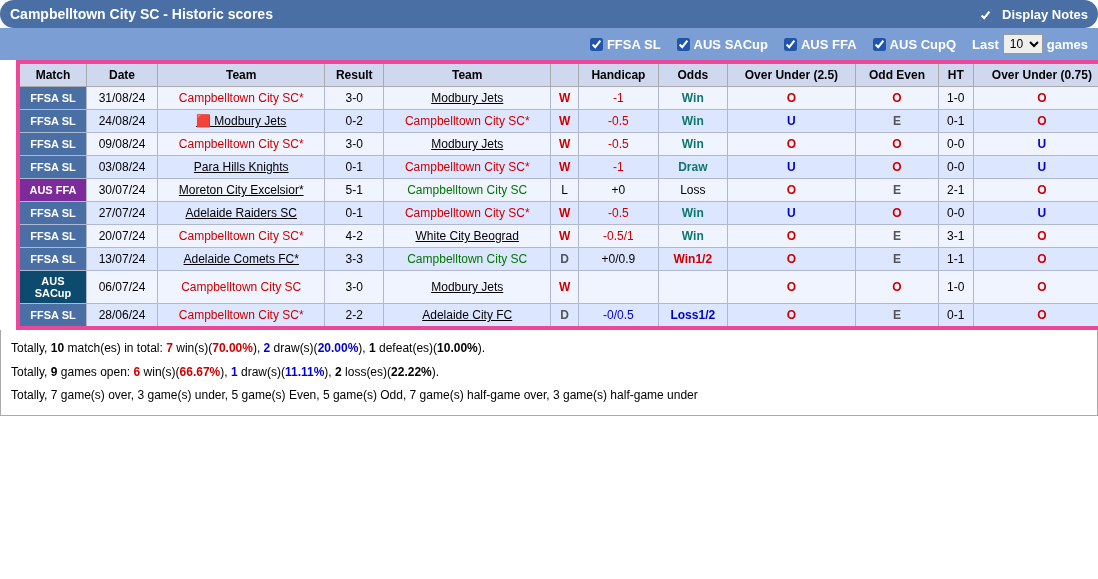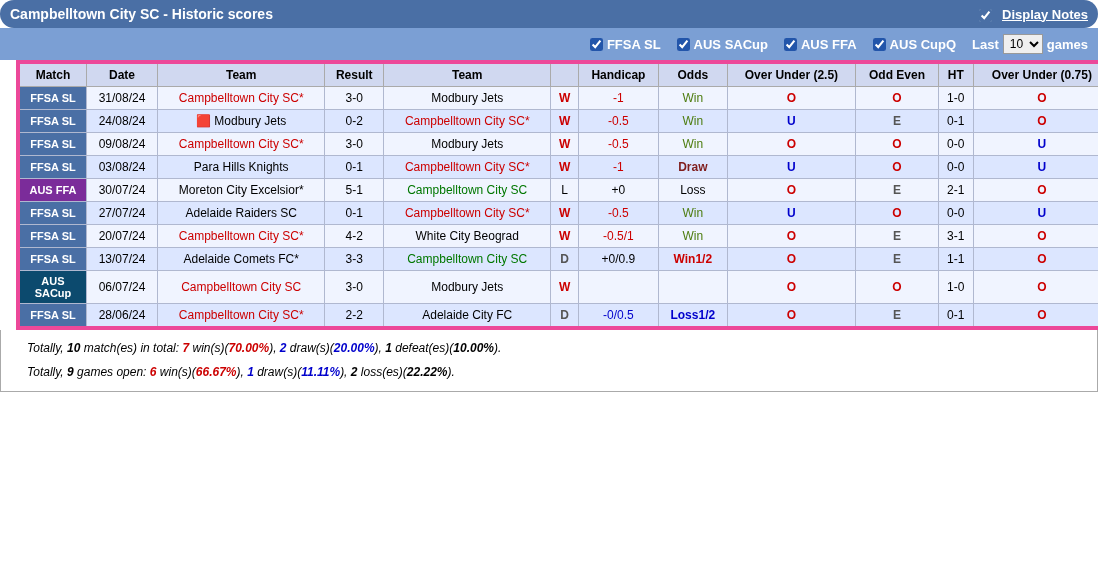--- a/index.html
+++ b/index.html
@@ -20,21 +20,20 @@
       display: flex;
       align-items: center;
       gap: 6px;
     }
     .checkbox-label {
       display: flex;
       align-items: flex-end;
       gap: 10px;
       color: #fff;
       font-size: 13px;
-      text-decoration: underline;
     }
     .checkbox-label input { accent-color: #4a6fa5; }
     
     .filter-bar {
       background: #7b9fd4;
       padding: 6px 10px;
       display: flex;
       align-items: center;
       justify-content: flex-end;
       gap: 16px;
@@ -101,45 +100,45 @@
       color: #fff;
       padding: 4px 3px;
       white-space: nowrap;
     }
     .comp-ffsa { background: #4a6fa5; }
     .comp-ausffa { background: #7b2c9a; }
     .comp-aussacup { background: #0c4a6e; }
     
     .team-red { color: #cc0000; font-weight: normal; }
     .team-green { color: #007700; font-weight: normal; }
-    .team-black { color: #000; }
+    .team-black { color: #000; text-decoration: underline; }
     
     .result-w { color: #cc0000; font-weight: bold; }
     .result-d { color: #555; font-weight: bold; }
     .result-l { color: #000; font-weight: normal; }
     
-    .outcome-win { color: #4d7c0f; font-weight: normal; }
-    .outcome-draw { color: #7f1d1d; font-weight: bold; }
+    .outcome-win { color: #0f766e; font-weight: bold; }
+    .outcome-draw { color: #0f766e; font-weight: bold; }
     .outcome-loss { color: #000; font-weight: normal; }
     .outcome-win12 { color: #cc0000; font-weight: bold; }
     .outcome-loss12 { color: #0000cc; font-weight: bold; }
     
     .ou-o { color: #cc0000; font-weight: bold; }
     .ou-u { color: #0000cc; font-weight: bold; }
     .ou-e { color: #555; font-weight: bold; }
     
     .summary-section {
       padding: 6px 10px;
       font-size: 12px;
       line-height: 1.8;
       border: 1px solid #aaa;
       border-top: none;
       background: #fff;
     }
-    .summary-section p { margin: 2px 16px; font-style: italic; }
+    .summary-section p { margin: 2px 0; }
     .bold { font-weight: bold; }
     .red { color: #cc0000; }
     .blue { color: #0000cc; }
   </style>
 </head>
 <body>
 
 <div class="header">
   <span>Campbelltown City SC - Historic scores</span>
   <div class="header-right">
@@ -340,13 +339,14 @@
     </tbody>
 </table>
 
 <div class="summary-section">
   <p>
     Totally, <span class="bold">10</span> match(es) in total: <span class="bold red">7</span> win(s)(<span class="bold red">70.00%</span>), <span class="bold blue">2</span> draw(s)(<span class="bold blue">20.00%</span>), <span class="bold">1</span> defeat(es)(<span class="bold">10.00%</span>).
   </p>
   <p>
     Totally, <span class="bold">9</span> games open: <span class="bold red">6</span> win(s)(<span class="bold red">66.67%</span>), <span class="bold blue">1</span> draw(s)(<span class="bold blue">11.11%</span>), <span class="bold">2</span> loss(es)(<span class="bold">22.22%</span>).
   </p>
+  <p>Totally, 7 game(s) over, 3 game(s) under, 5 game(s) Even, 5 game(s) Odd, 7 game(s) half-game over, 3 game(s) half-game under</p>
 </div>
 
 </body></html>

